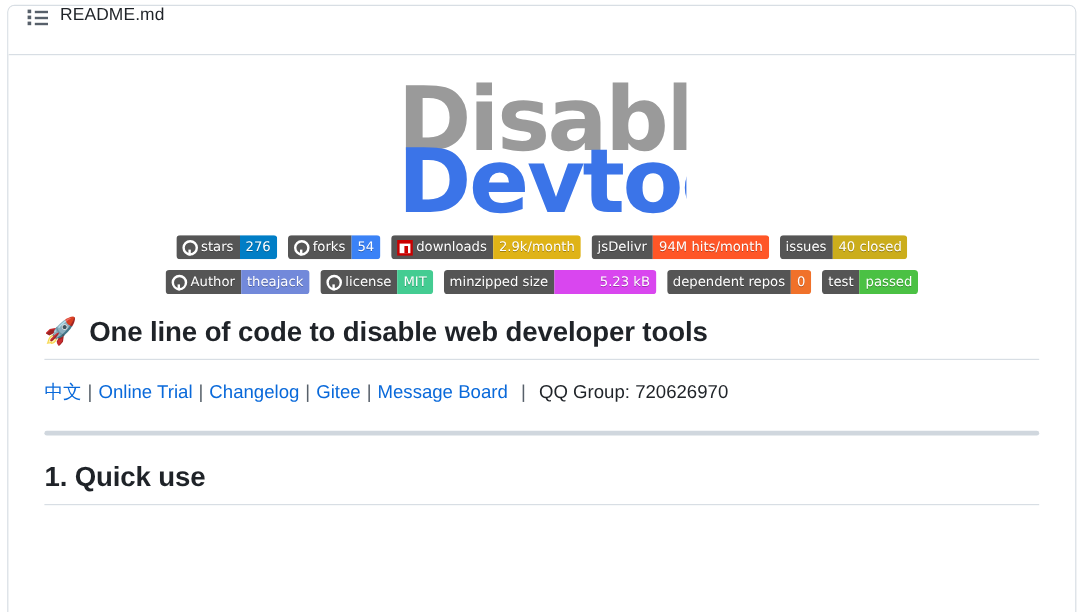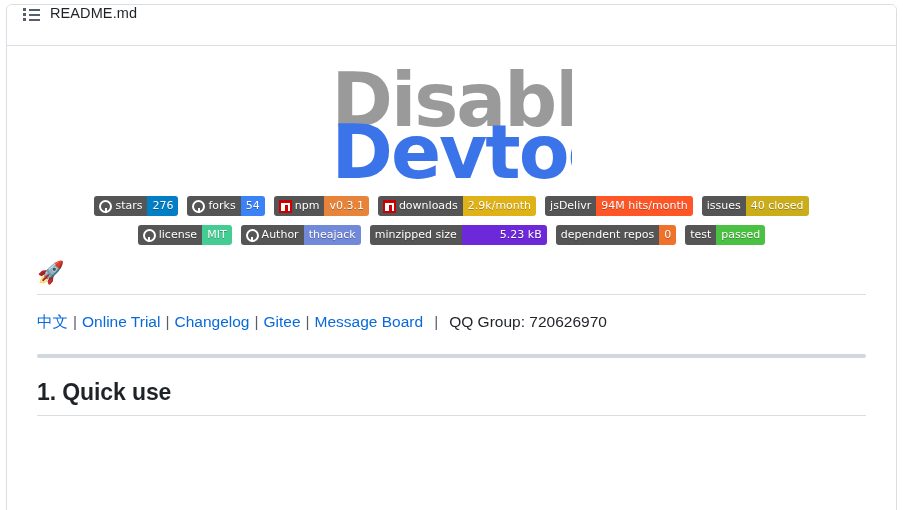--- a/index.html
+++ b/index.html
@@ -301,27 +301,20 @@
           <span class="badge">
             <span class="left" style="background: rgb(85, 85, 85);">
               <span class="gh-mark"></span>
               <span>forks</span>
             </span>
             <span class="right" style="background: #3b82f6;">54</span>
           </span>
           <span class="badge">
             <span class="left" style="background: rgb(85, 85, 85);">
               <span class="npm-mark"></span>
-              <span>npm</span>
-            </span>
-            <span class="right" style="background: rgb(232, 131, 58);">v0.3.1</span>
-          </span>
-          <span class="badge">
-            <span class="left" style="background: rgb(85, 85, 85);">
-              <span class="npm-mark"></span>
               <span>downloads</span>
             </span>
             <span class="right" style="background: rgb(223, 179, 23);">2.9k/month</span>
           </span>
           <span class="badge">
             <span class="left" style="background: rgb(85, 85, 85); align-items: center;">
               <span>jsDelivr</span>
             </span>
             <span class="right" style="background: rgb(255, 86, 39);">94M hits/month</span>
           </span>
@@ -329,53 +322,54 @@
             <span class="left" style="background: rgb(85, 85, 85);">
               <span>issues</span>
             </span>
             <span class="right" style="background: rgb(203, 173, 28);">40 closed</span>
           </span>
         </div>
       <div class="badge-row" id="badge-row-2">
           <span class="badge">
             <span class="left" style="background: rgb(85, 85, 85);">
               <span class="gh-mark"></span>
+              <span>Author</span>
+            </span>
+            <span class="right" style="background: rgb(114, 137, 218);">theajack</span>
+          </span>
+          <span class="badge">
+            <span class="left" style="background: rgb(85, 85, 85);">
+              <span class="gh-mark"></span>
               <span>license</span>
             </span>
             <span class="right" style="background: rgb(68, 204, 146);">MIT</span>
           </span>
           <span class="badge">
             <span class="left" style="background: rgb(85, 85, 85);">
-              <span class="gh-mark"></span>
-              <span>Author</span>
-            </span>
-            <span class="right" style="background: rgb(114, 137, 218);">theajack</span>
-          </span>
-          <span class="badge">
-            <span class="left" style="background: rgb(85, 85, 85);">
               <span>minzipped size</span>
             </span>
-            <span class="right" style="background: #6d28d9; padding-left: 38px;">5.23 kB</span>
+            <span class="right" style="background: #d946ef; padding-left: 38px;">5.23 kB</span>
           </span>
           <span class="badge">
             <span class="left" style="background: rgb(85, 85, 85);">
               <span>dependent repos</span>
             </span>
             <span class="right" style="background: rgb(240, 113, 42);">0</span>
           </span>
           <span class="badge">
             <span class="left" style="background: rgb(85, 85, 85);">
               <span>test</span>
             </span>
             <span class="right" style="background: rgb(75, 193, 68);">passed</span>
           </span>
         </div>
 
       <h2 class="section-h2">
         <span class="rocket-icon">🚀</span>
+        <span>One line of code to disable web developer tools</span>
       </h2>
 
       <div class="link-line" id="link-line">
           <a href="#">中文</a>
           <span class="sep">|</span>
           <a href="#">Online Trial</a>
           <span class="sep">|</span>
           <a href="#">Changelog</a>
           <span class="sep">|</span>
           <a href="#">Gitee</a>

